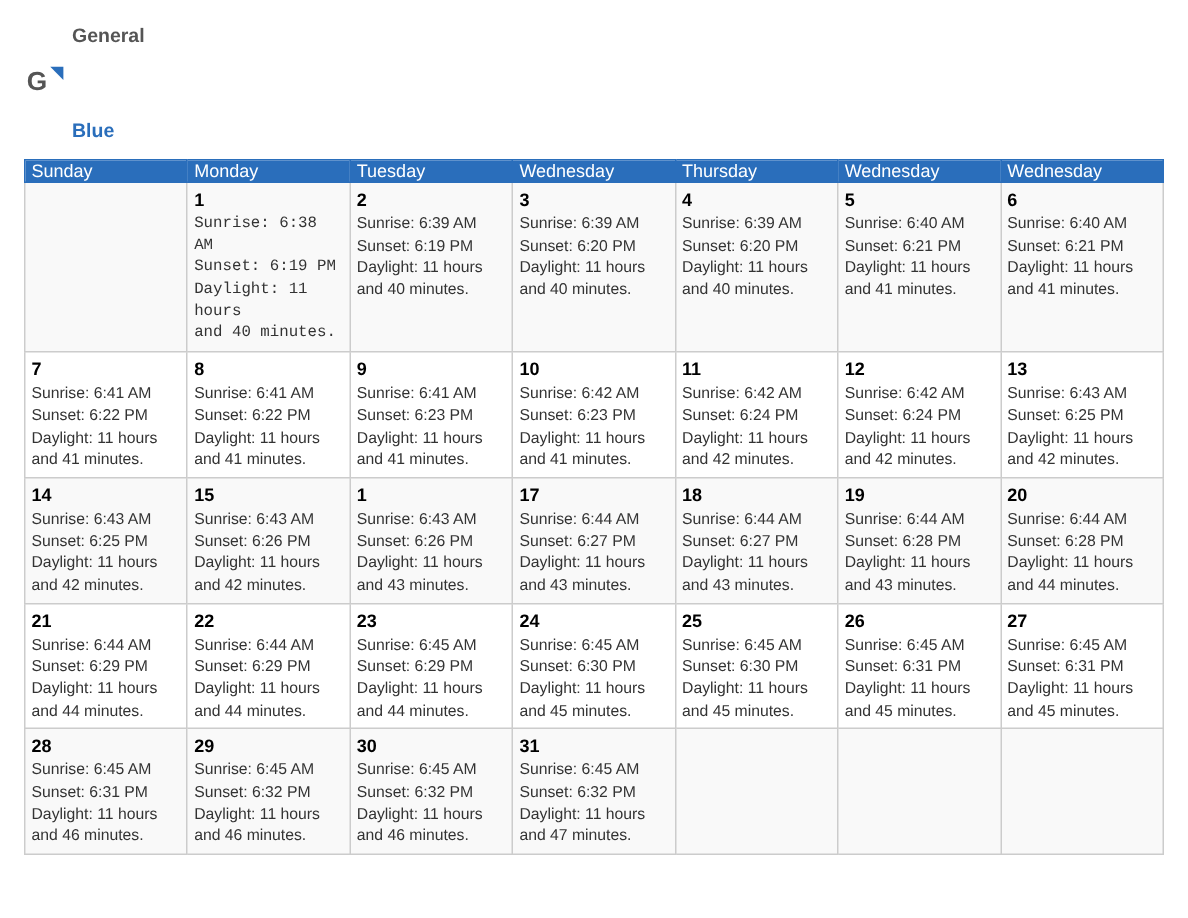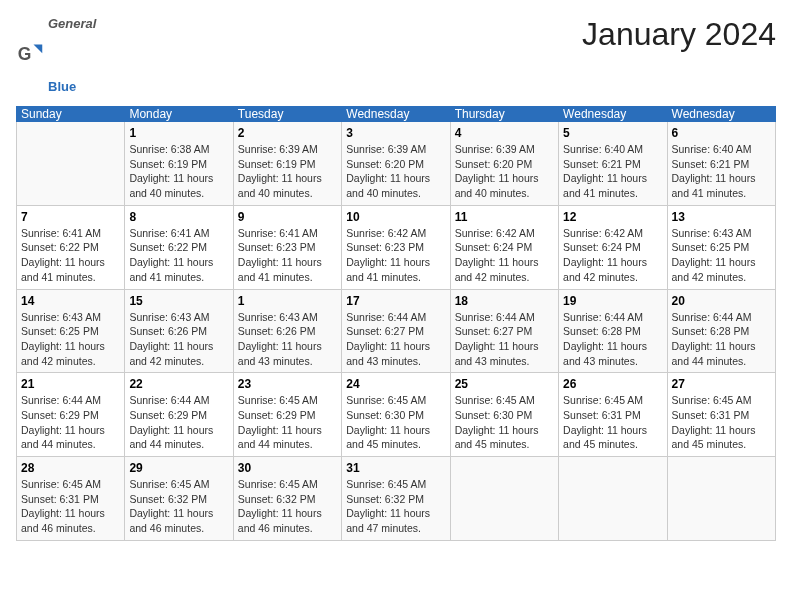--- a/index.html
+++ b/index.html
@@ -20,21 +20,21 @@
       display: flex;
       align-items: center;
       gap: 4px;
     }
     .logo-text {
       display: flex;
       flex-direction: column;
       font-size: 13px;
       font-weight: bold;
     }
-    .logo-text span:first-child { color: #555; font-style: italic; }
+    .logo-text span:first-child { color: #555; }
     .logo-text span:last-child { color: #2a6ebb; margin-top: 48px; }
     .logo-icon {
       width: 28px;
       height: 28px;
     }
     .title-block {
       text-align: right;
     }
     .title-block h1 {
       font-size: 32px;
@@ -93,42 +93,41 @@
     <svg class="logo-icon" viewBox="0 0 32 32">
       <text x="2" y="22" font-size="20" font-weight="bold" fill="#555">G</text>
       <polygon points="20,4 30,4 30,14" fill="#2a6ebb"></polygon>
     </svg>
     <div class="logo-text">
       <span>General</span>
       <span>Blue</span>
     </div>
   </div>
   <div class="title-block">
-    <h1>January 2024</h1>
   </div>
 </div>
 
 <table>
   <thead>
     <tr id="dow-row">
         <th>Sunday</th>
         <th>Monday</th>
         <th>Tuesday</th>
         <th>Wednesday</th>
         <th>Thursday</th>
         <th>Wednesday</th>
         <th>Wednesday</th>
       </tr>
   </thead>
   <tbody id="calendar-body">
       <tr>
         <td></td>
         <td>
           <span class="date-num">1</span>
-          <div class="cell-info" style="white-space: pre-line;">Sunrise: 6:38 AM
+          <div class="cell-info" style="white-space: pre-line; font-family: Liberation Mono, monospace;">Sunrise: 6:38 AM
 Sunset: 6:19 PM
 Daylight: 11 hours
 and 40 minutes.</div>
         </td>
         <td>
           <span class="date-num">2</span>
           <div class="cell-info" style="white-space: pre-line;">Sunrise: 6:39 AM
 Sunset: 6:19 PM
 Daylight: 11 hours
 and 40 minutes.</div>

